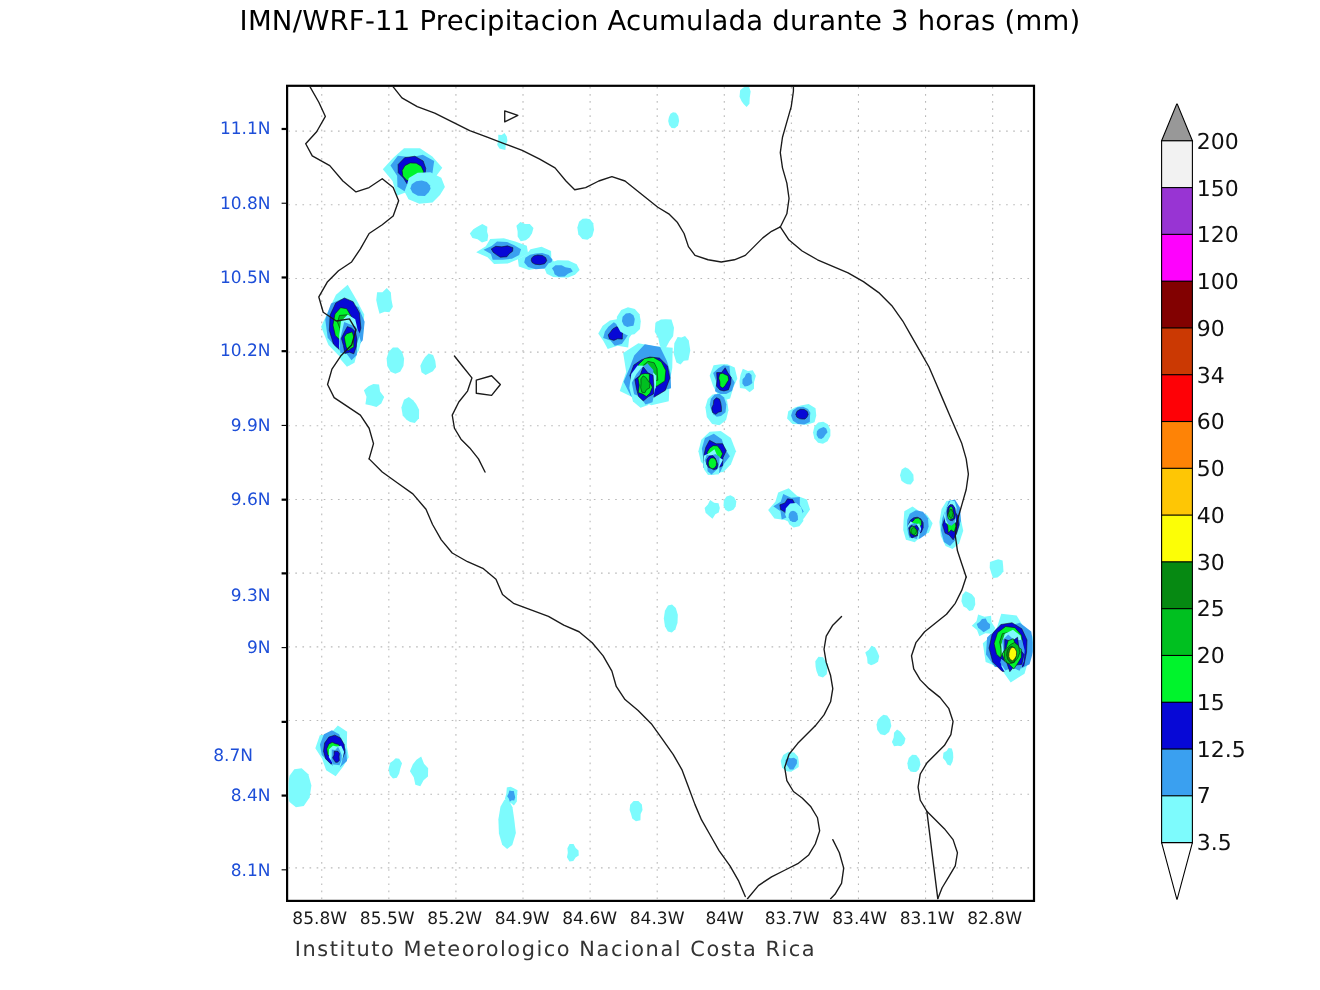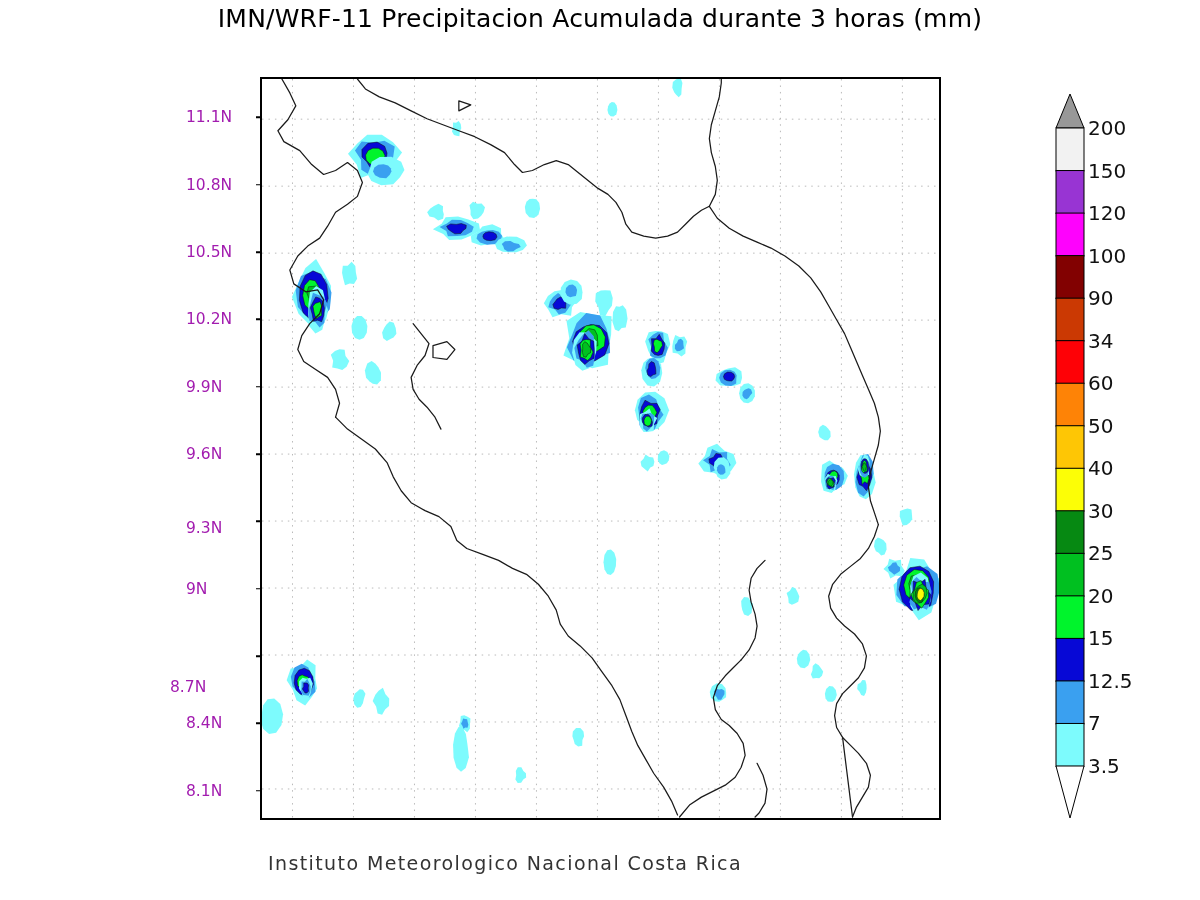--- a/index.html
+++ b/index.html
@@ -56,23 +56,23 @@
   .map-svg {
     position: absolute;
     left: 0; top: 0;
     width: 100%;
     height: 100%;
     display: block;
   }
   .ytick-label {
     position: absolute;
     right: 0;
-    text-align: left;
+    text-align: right;
     font-size: 15.5px;
-    color: #a21caf;
+    color: #1d4ed8;
     white-space: nowrap;
     transform: translateY(-50%);
   }
   .ytick-mark {
     position: absolute;
     width: 7px;
     height: 1.5px;
     background: #000000;
     transform: translateY(-50%);
   }
@@ -141,30 +141,43 @@
       <div class="ytick-label" style="top: 184.746px; right: 14px; width: 60px;">10.8N</div>
       <div class="ytick-mark" style="top: 184.746px; left: 66px;"></div>
       <div class="ytick-label" style="top: 252.088px; right: 14px; width: 60px;">10.5N</div>
       <div class="ytick-mark" style="top: 252.088px; left: 66px;"></div>
       <div class="ytick-label" style="top: 319.429px; right: 14px; width: 60px;">10.2N</div>
       <div class="ytick-mark" style="top: 319.429px; left: 66px;"></div>
       <div class="ytick-label" style="top: 386.77px; right: 14px; width: 60px;">9.9N</div>
       <div class="ytick-mark" style="top: 386.77px; left: 66px;"></div>
       <div class="ytick-label" style="top: 454.112px; right: 14px; width: 60px;">9.6N</div>
       <div class="ytick-mark" style="top: 454.112px; left: 66px;"></div>
-      <div class="ytick-label" style="top: 528px; right: 14px; width: 60px;">9.3N</div>
+      <div class="ytick-label" style="top: 541px; right: 14px; width: 60px;">9.3N</div>
       <div class="ytick-mark" style="top: 521.453px; left: 66px;"></div>
       <div class="ytick-label" style="top: 588.795px; right: 14px; width: 60px;">9N</div>
       <div class="ytick-mark" style="top: 588.795px; left: 66px;"></div>
       <div class="ytick-label" style="top: 656.136px; right: 30px; width: 60px; margin-top: 31px;">8.7N</div>
       <div class="ytick-mark" style="top: 656.136px; left: 66px;"></div>
       <div class="ytick-label" style="top: 723.477px; right: 14px; width: 60px;">8.4N</div>
       <div class="ytick-mark" style="top: 723.477px; left: 66px;"></div>
       <div class="ytick-label" style="top: 790.819px; right: 14px; width: 60px;">8.1N</div>
       <div class="ytick-mark" style="top: 790.819px; left: 66px;"></div>
+    </div>
+  <div class="xaxis-zone" id="xaxis-zone">
+      <div class="xtick-label" style="left: 290.676px;">85.8W</div>
+      <div class="xtick-label" style="left: 352.027px;">85.5W</div>
+      <div class="xtick-label" style="left: 413.378px;">85.2W</div>
+      <div class="xtick-label" style="left: 474.73px;">84.9W</div>
+      <div class="xtick-label" style="left: 536.081px;">84.6W</div>
+      <div class="xtick-label" style="left: 597.432px;">84.3W</div>
+      <div class="xtick-label" style="left: 658.784px;">84W</div>
+      <div class="xtick-label" style="left: 720.135px;">83.7W</div>
+      <div class="xtick-label" style="left: 781.486px;">83.4W</div>
+      <div class="xtick-label" style="left: 842.838px;">83.1W</div>
+      <div class="xtick-label" style="left: 904.189px;">82.8W</div>
     </div>
 
   <div class="plot-frame">
     <svg class="map-svg" id="map-svg" viewBox="0 0 681 743" preserveAspectRatio="none">
 
       <defs>
         <clipPath id="frameclip">
           <rect x="0" y="0" width="681" height="743"></rect>
         </clipPath>
       </defs>

